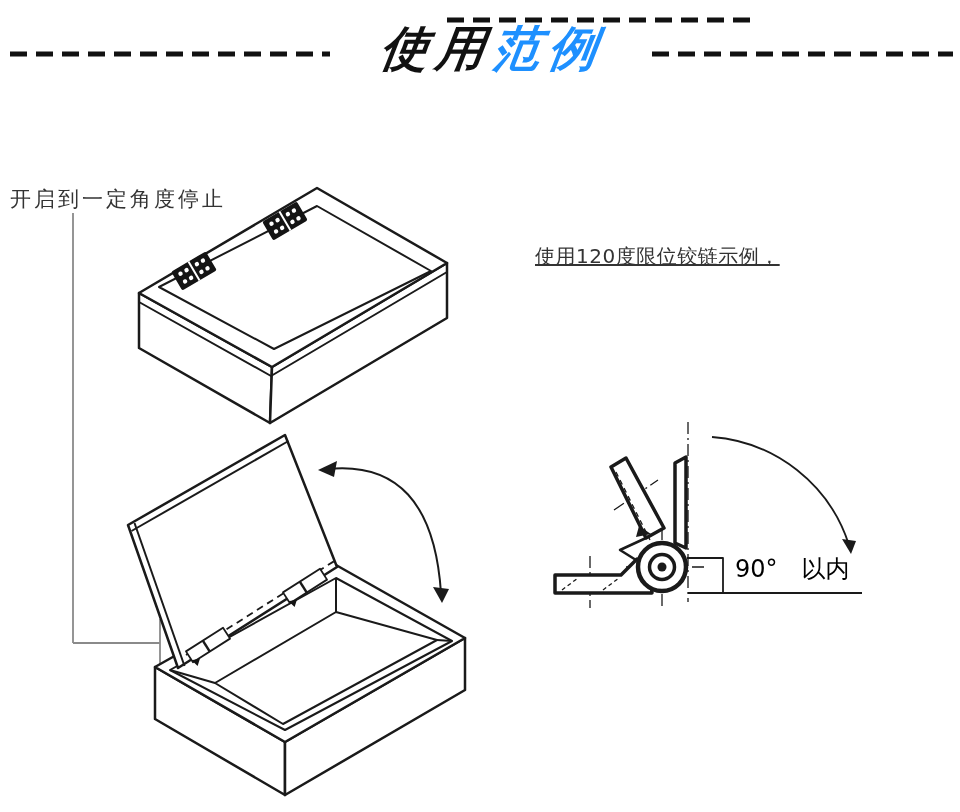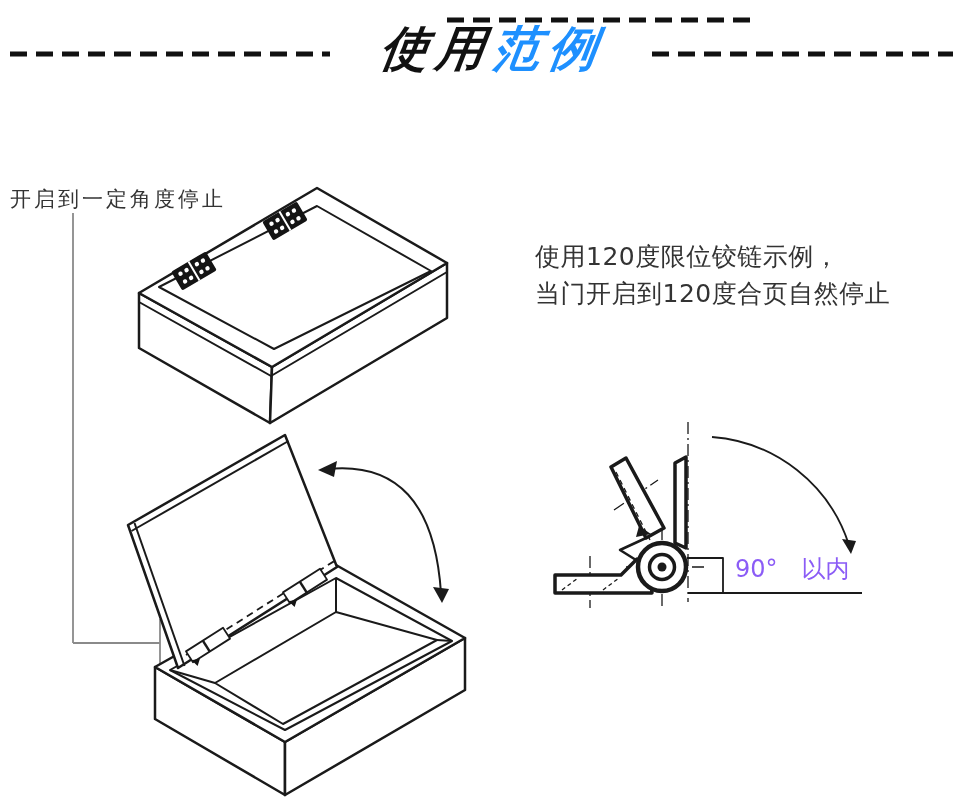--- a/index.html
+++ b/index.html
@@ -17,24 +17,24 @@
     font-family:"DejaVu Serif","Liberation Serif",serif;
     font-weight:bold;font-style:italic;
     font-size:48px;line-height:56px;letter-spacing:8px;
     transform:skewX(-8deg);
     color:#111111;white-space:nowrap;
   }
   .header-title .blue{color:#1e90ff;}
   .closed-box-caption{
     left:10px;top:185px;font-size:21px;letter-spacing:3px;white-space:nowrap;
   }
-  .para{font-size:25px;line-height:37px;letter-spacing:0.5px;white-space:nowrap;}
+  .para{font-size:20px;line-height:37px;letter-spacing:0.5px;white-space:nowrap;text-decoration:underline;}
   .para1{left:535px;top:238px;}
   .para2{left:533px;top:670px;}
-  .angle-label{left:735px;top:553px;font-size:24px;white-space:nowrap;color:#8b5cf6;}
+  .angle-label{left:735px;top:553px;font-size:24px;white-space:nowrap;color:#000000;}
 </style>
 </head>
 <body>
 
 <div class="canvas">
 
   <svg class="art" width="960" height="812" viewBox="0 0 960 812">
 
     <g stroke="#111111" stroke-width="5" stroke-dasharray="17 9">
       <line x1="447" y1="20" x2="750" y2="20"></line>
@@ -173,19 +173,18 @@
   </svg>
 
   <div class="header-title">
     <span>使用</span><span class="blue">范例</span>
   </div>
 
   <div class="txt closed-box-caption">开启到一定角度停止</div>
 
   <div class="txt para para1">
     <div>使用120度限位铰链示例，</div>
-    <div>当门开启到120度合页自然停止</div>
   </div>
 
   <div class="txt angle-label">90°　以内</div>
 
 
 </div>
 
 </body></html>

